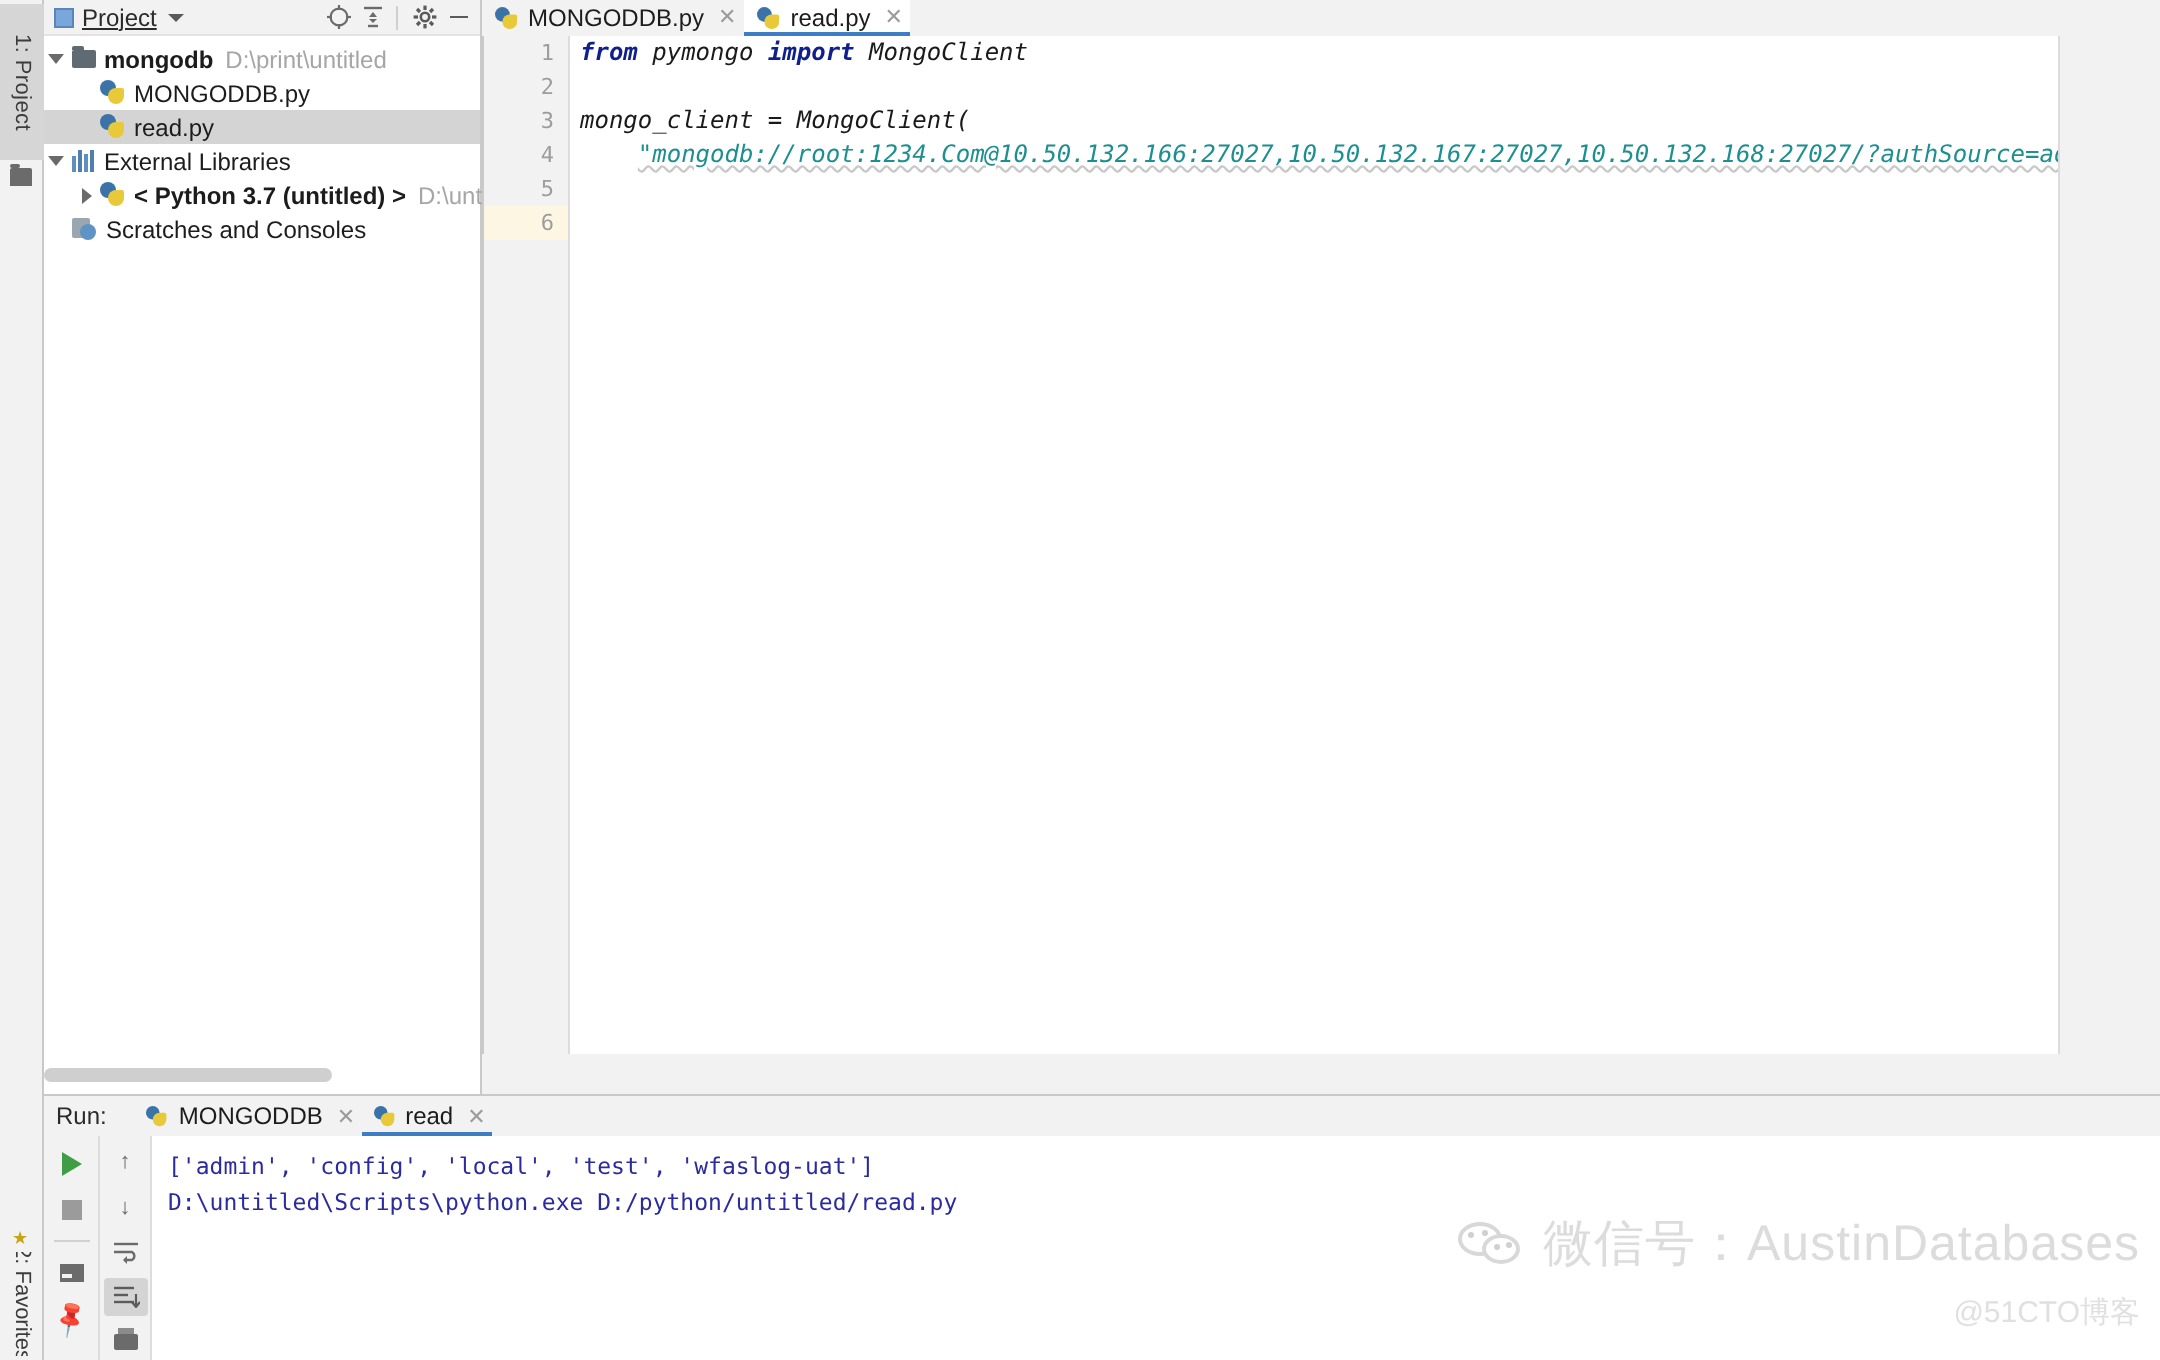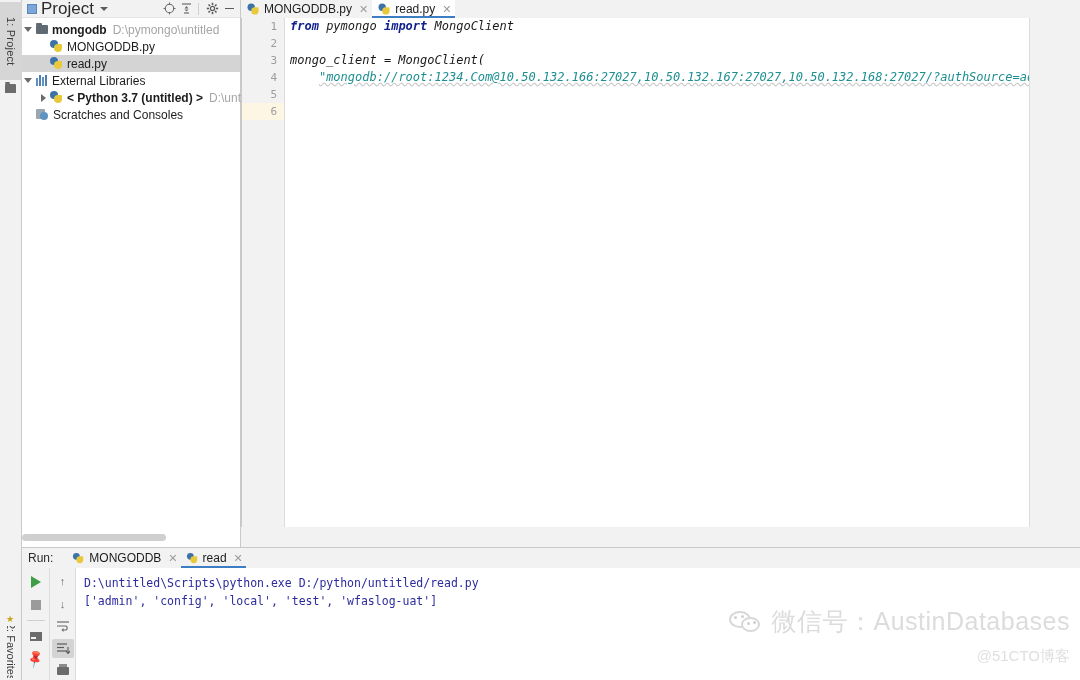--- a/index.html
+++ b/index.html
@@ -51,21 +51,21 @@
   }
   .project-header {
     height: 18px; background: #f2f2f2;
     display: flex; align-items: center; padding: 0 3px;
     border-bottom: 1px solid #e3e3e3;
   }
   .ph-blue-sq {
     width: 10px; height: 10px; background: #7aa7d9;
     border: 1px solid #5a86b8; margin: 0 4px 0 2px;
   }
-  .ph-title { font-size: 17px; color: #2b2b2b; }
+  .ph-title { font-size: 12px; color: #2b2b2b; text-decoration: underline; }
   .ph-caret {
     width: 0; height: 0; margin-left: 6px;
     border-left: 4px solid transparent; border-right: 4px solid transparent;
     border-top: 4px solid #5a5a5a;
   }
   .ph-spacer { flex: 1; }
   .ph-icon {
     width: 16px; height: 16px; margin-left: 1px;
     display: flex; align-items: center; justify-content: center;
     color: #5b5b5b;
@@ -333,21 +333,21 @@
     </div>
 
     <div class="tree">
 
       <div class="tree-row">
         <span class="arrow open"></span>
         <span class="tree-icon">
             <span class="ico-folder"></span>
           </span>
         <span class="t-label bold">mongodb</span>
-        <span class="t-path">D:\pymongo\untitled</span>
+        <span class="t-path">D:\print\untitled</span>
       </div>
 
       <div class="tree-row" style="padding-left:15px">
         <span class="arrow"></span>
         <span class="tree-icon">
             <span class="ico-py">
               <span class="b"></span>
               <span class="y"></span>
             </span>
           </span>
@@ -500,22 +500,22 @@
               <line x1="1" y1="9" x2="11" y2="9" stroke="#5b5b5b" stroke-width="1.2"></line>
               <path d="M12 5 L12 11 M10 9 L12 11.5 L14 9" stroke="#5b5b5b" stroke-width="1.1" fill="none"></path>
             </svg>
         </div>
         <div class="tbtn">
             <span class="ico-print"></span>
           </div>
       </div>
 
       <div class="console">
+        <div>['admin', 'config', 'local', 'test', 'wfaslog-uat']</div>
         <div>D:\untitled\Scripts\python.exe D:/python/untitled/read.py</div>
-        <div>['admin', 'config', 'local', 'test', 'wfaslog-uat']</div>
         <div class="blank"></div>
       </div>
     </div>
   </div>
 
   <div class="watermark">
     <span class="wm-wechat">
       <span class="bub1"></span>
       <span class="bub2"></span>
       <span class="d" style="left:5px;top:7px"></span>

